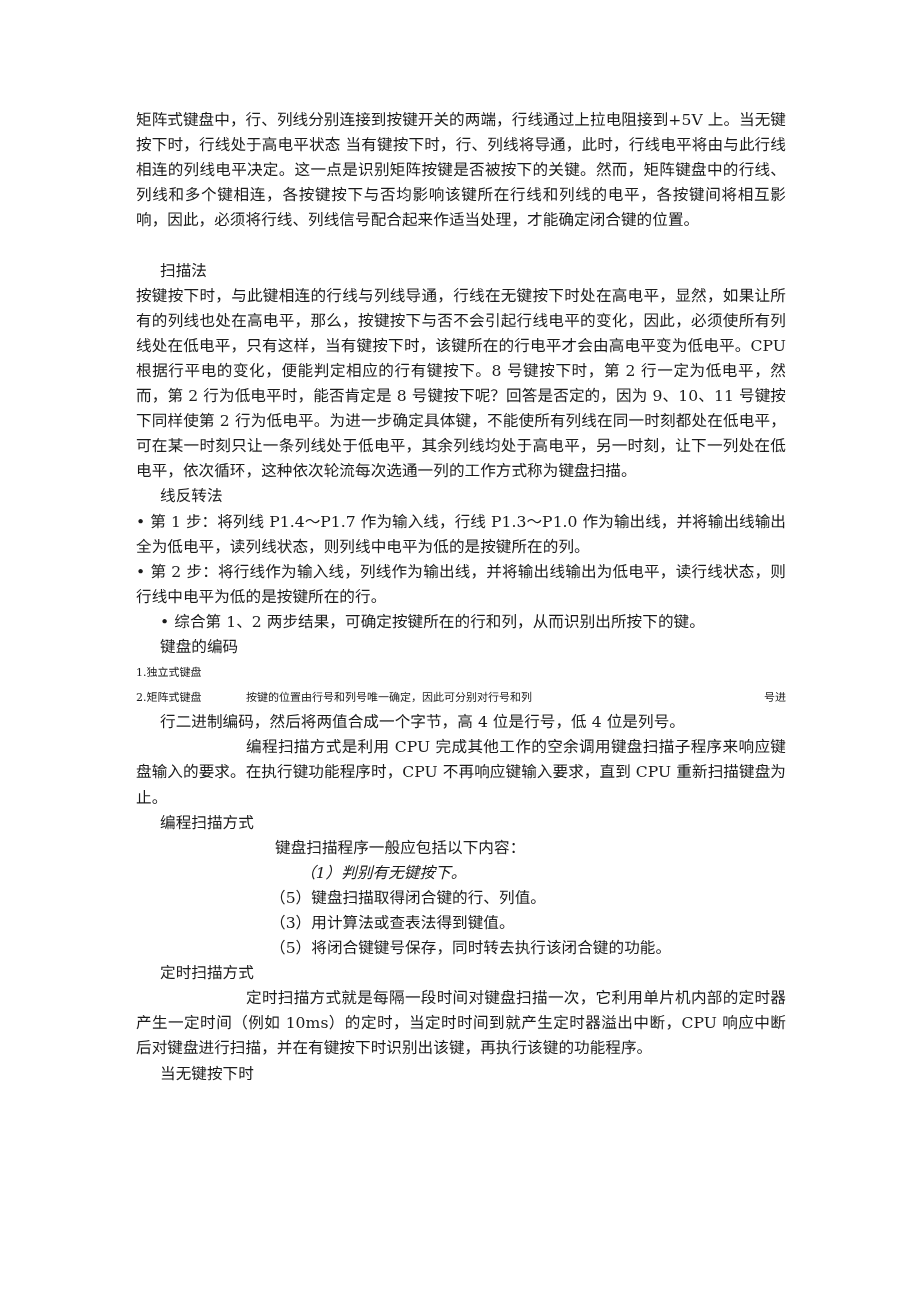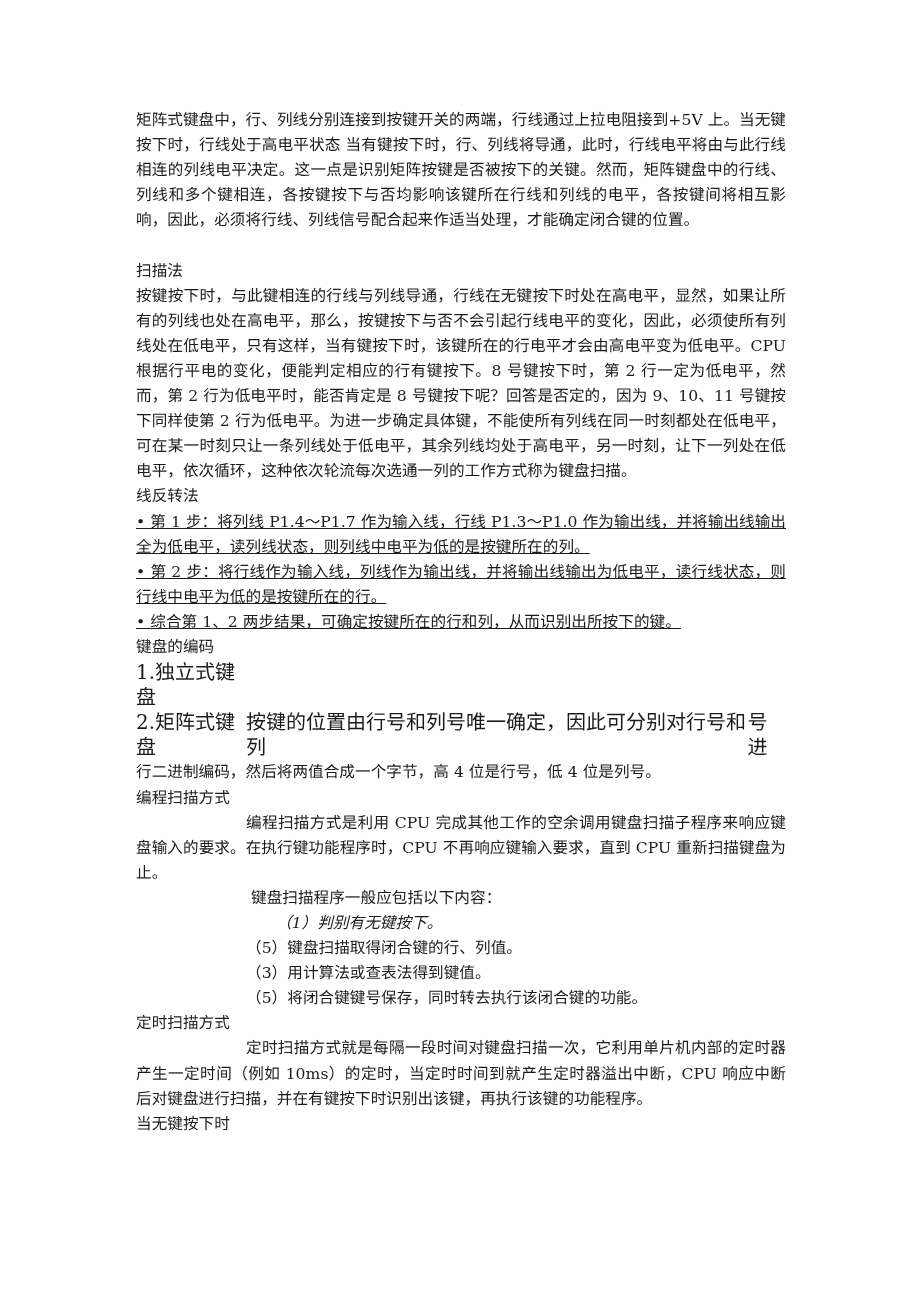--- a/index.html
+++ b/index.html
@@ -30,55 +30,56 @@
     font-size: 15.6px;
     line-height: 25.1px;
     text-align: justify;
     text-justify: inter-ideograph;
     margin: 0;
     letter-spacing: 0.05px;
     word-break: break-all;
   }
   .para.left {
     text-align: left;
+    margin-left: 24px;
   }
   .spacer-line {
     height: 25.1px;
   }
-  .ind-bullet { text-indent: 0; text-decoration: underline; }
+  .ind-bullet { text-indent: 0; }
   .hang-list {
     padding-left: 110px;
     text-indent: 0;
   }
   .hang-list-first {
     padding-left: 110px;
     text-indent: 30px;
     font-style: italic;
   }
   .big-indent {
     text-indent: 110px;
   }
   .head-indent {
     text-indent: 115px;
   }
   .enc-row {
     display: flex;
-    font-size: 20px;
+    font-size: 11px;
     line-height: 25.1px;
   }
   .enc-label {
     flex: 0 0 110px;
   }
   .enc-body {
     flex: 1 1 auto;
   }
   .enc-body-spread {
     flex: 1 1 auto;
     display: flex;
-    justify-content: flex-start;
+    justify-content: space-between;
   }
 </style>
 </head>
 <body>
 
 <div id="page">
   <div id="content">
 
     <p class="para">矩阵式键盘中，行、列线分别连接到按键开关的两端，行线通过上拉电阻接到+5V 上。当无键按下时，行线处于高电平状态 当有键按下时，行、列线将导通，此时，行线电平将由与此行线相连的列线电平决定。这一点是识别矩阵按键是否被按下的关键。然而，矩阵键盘中的行线、列线和多个键相连，各按键按下与否均影响该键所在行线和列线的电平，各按键间将相互影响，因此，必须将行线、列线信号配合起来作适当处理，才能确定闭合键的位置。</p>
 
@@ -105,23 +106,23 @@
     <div class="enc-row">
       <span class="enc-label">2.矩阵式键盘</span>
       <span class="enc-body-spread">
         <span>按键的位置由行号和列号唯一确定，因此可分别对行号和列</span>
         <span>号进</span>
       </span>
     </div>
 
     <p class="para left">行二进制编码，然后将两值合成一个字节，高 4 位是行号，低 4 位是列号。</p>
 
+    <p class="para big-indent">编程扫描方式是利用 CPU 完成其他工作的空余调用键盘扫描子程序来响应键盘输入的要求。在执行键功能程序时，CPU 不再响应键输入要求，直到 CPU 重新扫描键盘为止。</p>
+
     <p class="para left">编程扫描方式</p>
-
-    <p class="para big-indent">编程扫描方式是利用 CPU 完成其他工作的空余调用键盘扫描子程序来响应键盘输入的要求。在执行键功能程序时，CPU 不再响应键输入要求，直到 CPU 重新扫描键盘为止。</p>
 
     <p class="para left head-indent">键盘扫描程序一般应包括以下内容：</p>
 
     <p class="para left hang-list-first">（1）判别有无键按下。</p>
     <p class="para left hang-list">（5）键盘扫描取得闭合键的行、列值。</p>
     <p class="para left hang-list">（3）用计算法或查表法得到键值。</p>
     <p class="para left hang-list">（5）将闭合键键号保存，同时转去执行该闭合键的功能。</p>
 
     <p class="para left">定时扫描方式</p>
 

